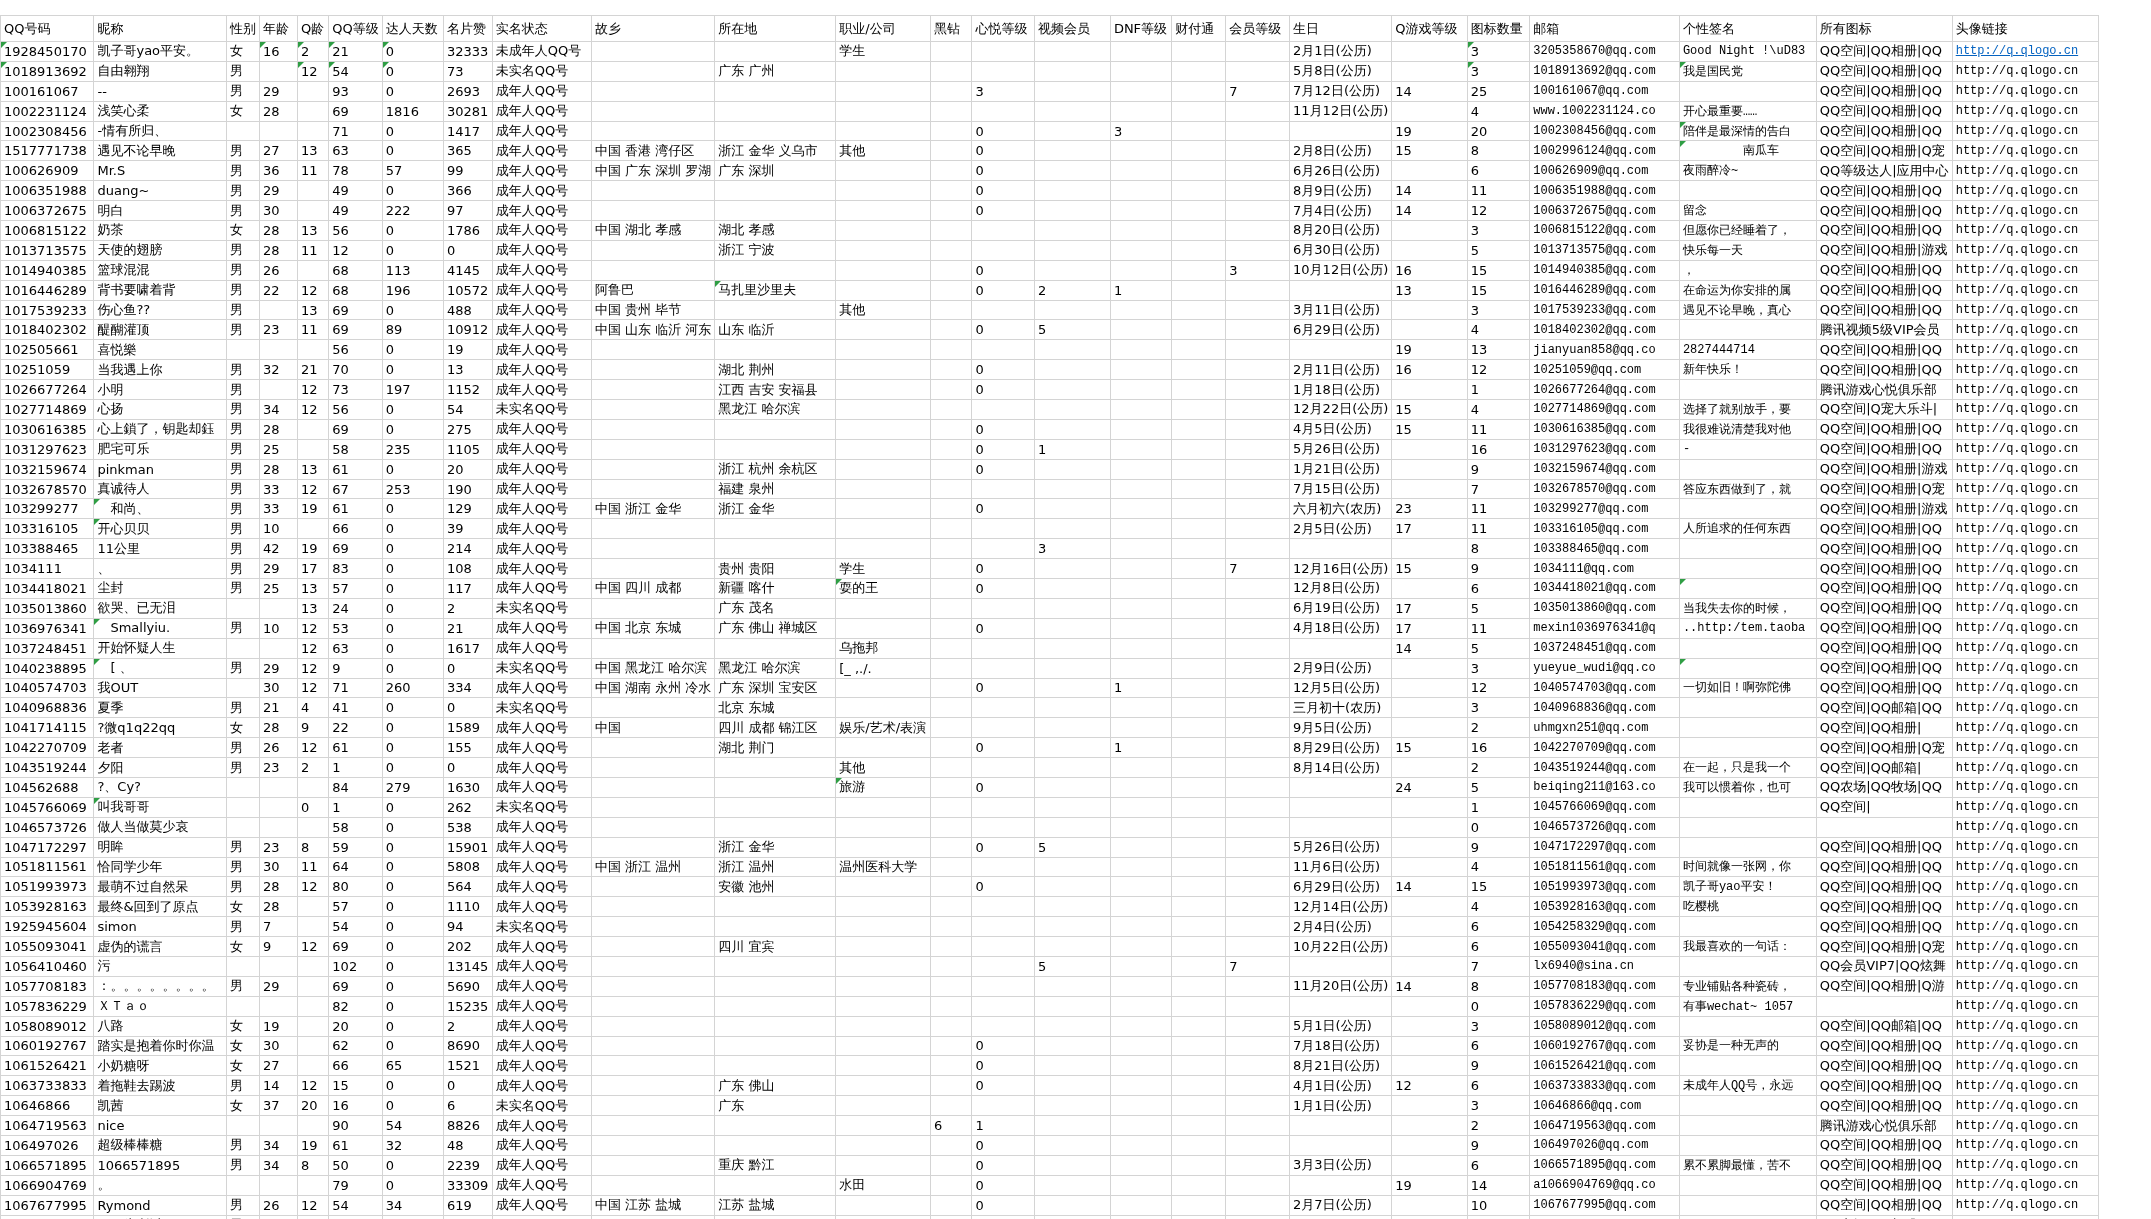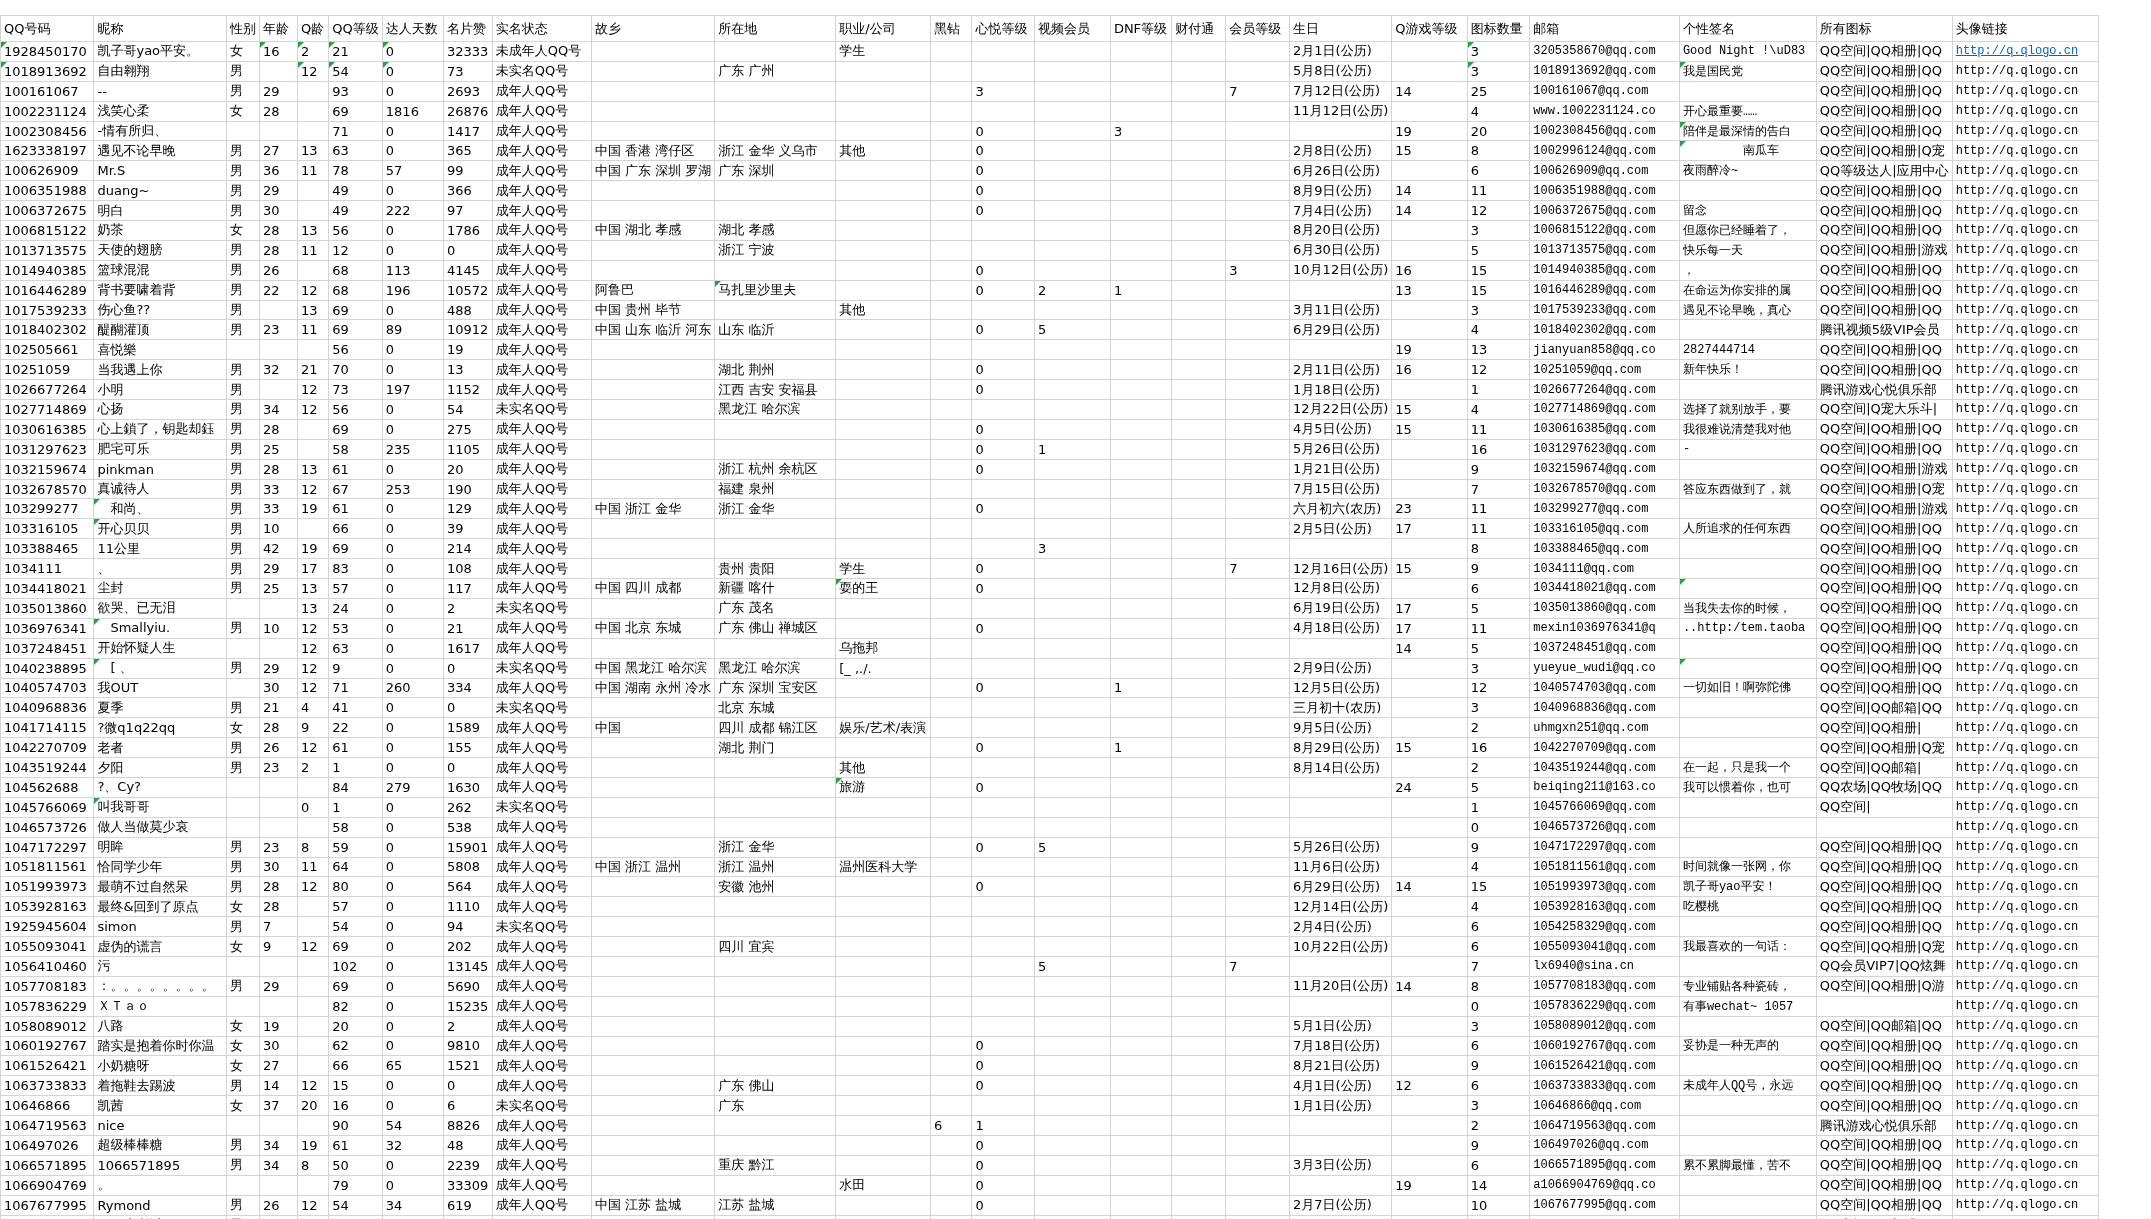--- a/index.html
+++ b/index.html
@@ -155,21 +155,21 @@
           <td class="mono">http://q.qlogo.cn</td>
         </tr>
         <tr>
           <td>1002231124</td>
           <td>浅笑心柔</td>
           <td>女</td>
           <td>28</td>
           <td></td>
           <td>69</td>
           <td>1816</td>
-          <td>26876</td>
+          <td>30281</td>
           <td>成年人QQ号</td>
           <td></td>
           <td></td>
           <td></td>
           <td></td>
           <td></td>
           <td></td>
           <td></td>
           <td></td>
           <td></td>
@@ -202,21 +202,21 @@
           <td></td>
           <td></td>
           <td>19</td>
           <td>20</td>
           <td class="mono">1002308456@qq.com</td>
           <td class="mono">陪伴是最深情的告白<span class="tri"></span></td>
           <td>QQ空间|QQ相册|QQ</td>
           <td class="mono">http://q.qlogo.cn</td>
         </tr>
         <tr>
-          <td>1623338197</td>
+          <td>1517771738</td>
           <td>遇见不论早晚</td>
           <td>男</td>
           <td>27</td>
           <td>13</td>
           <td>63</td>
           <td>0</td>
           <td>365</td>
           <td>成年人QQ号</td>
           <td>中国 香港 湾仔区</td>
           <td>浙江 金华 义乌市</td>
@@ -1428,21 +1428,21 @@
           <td class="mono">http://q.qlogo.cn</td>
         </tr>
         <tr>
           <td>1060192767</td>
           <td>踏实是抱着你时你温</td>
           <td>女</td>
           <td>30</td>
           <td></td>
           <td>62</td>
           <td>0</td>
-          <td>9810</td>
+          <td>8690</td>
           <td>成年人QQ号</td>
           <td></td>
           <td></td>
           <td></td>
           <td></td>
           <td>0</td>
           <td></td>
           <td></td>
           <td></td>
           <td></td>

